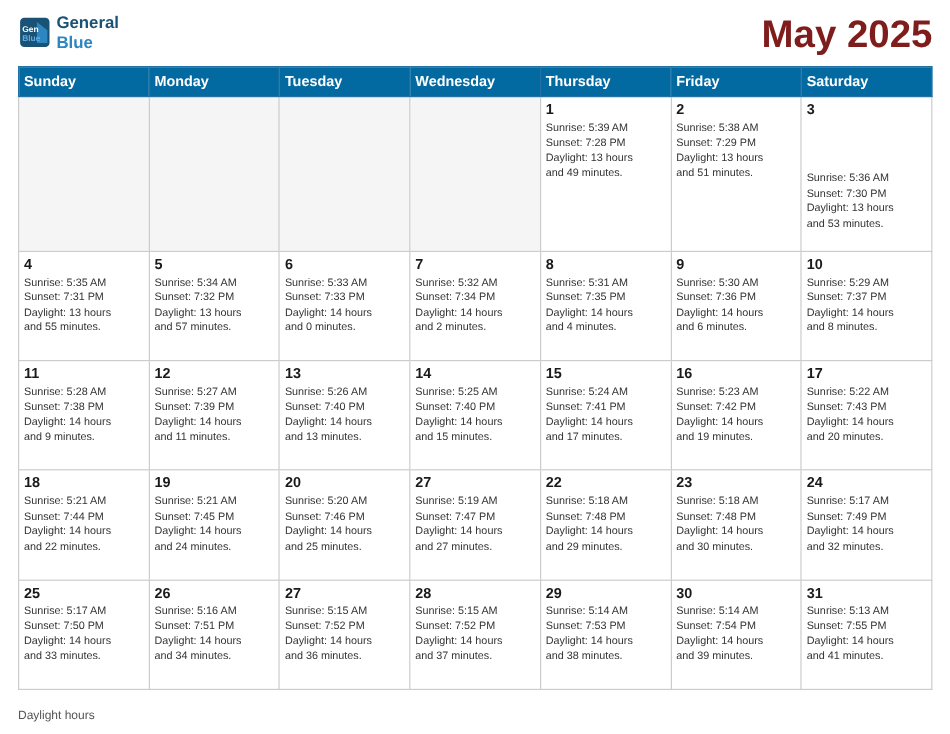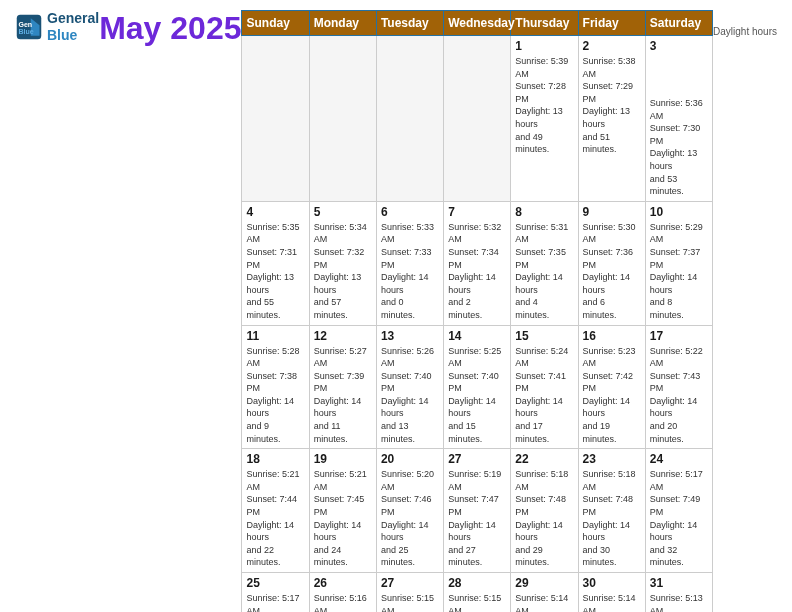--- a/index.html
+++ b/index.html
@@ -8,21 +8,21 @@
       background: #fff;
       width: 792px;
       height: 612px;
       overflow: hidden;
     }
     .page {
       width: 792px;
       height: 612px;
       padding: 10px 15px;
       display: flex;
-      flex-direction: row;
+      flex-direction: column;
     }
     .header {
       display: flex;
       justify-content: space-between;
       align-items: flex-start;
       margin-bottom: 8px;
     }
     .logo {
       display: flex;
       align-items: center;
@@ -40,35 +40,35 @@
     .logo-icon {
       width: 28px;
       height: 28px;
     }
     .title-block {
       text-align: right;
     }
     .title-month {
       font-size: 32px;
       font-weight: bold;
-      color: #6d28d9;
+      color: #7f1d1d;
     }
     .title-location {
       font-size: 14px;
       color: #444;
     }
     .calendar {
       flex: 1;
       border: 1px solid #ccc;
       border-collapse: collapse;
       width: 100%;
       table-layout: fixed;
     }
     .calendar th {
-      background: #a16207;
+      background: #0369a1;
       color: #fff;
       font-size: 12px;
       font-weight: bold;
       padding: 5px 4px;
       text-align: left;
       border: 1px solid #2471a3;
     }
     .calendar td {
       border: 1px solid #ccc;
       vertical-align: top;

